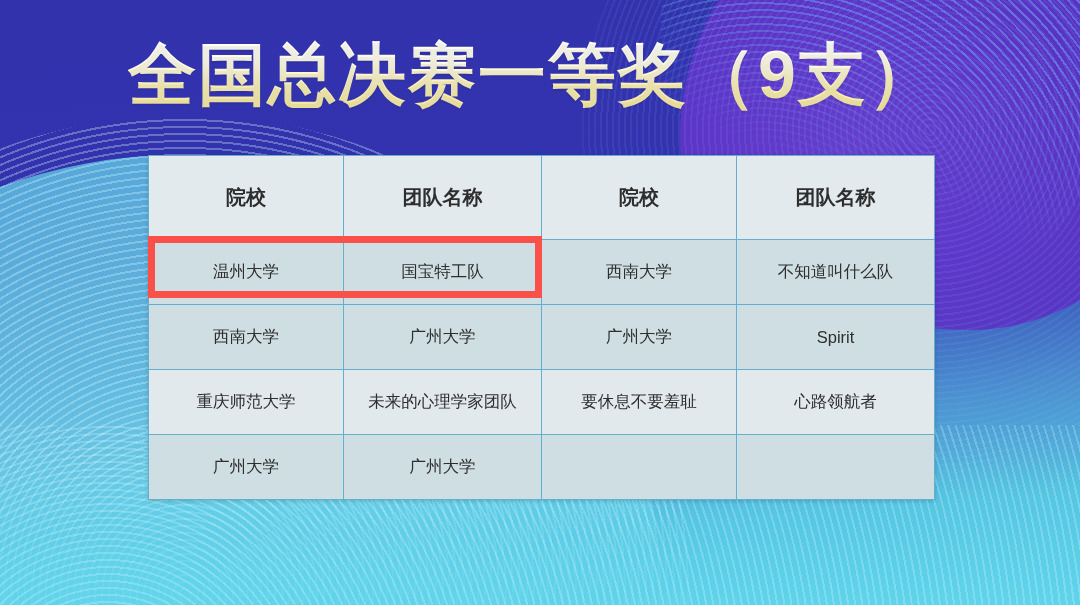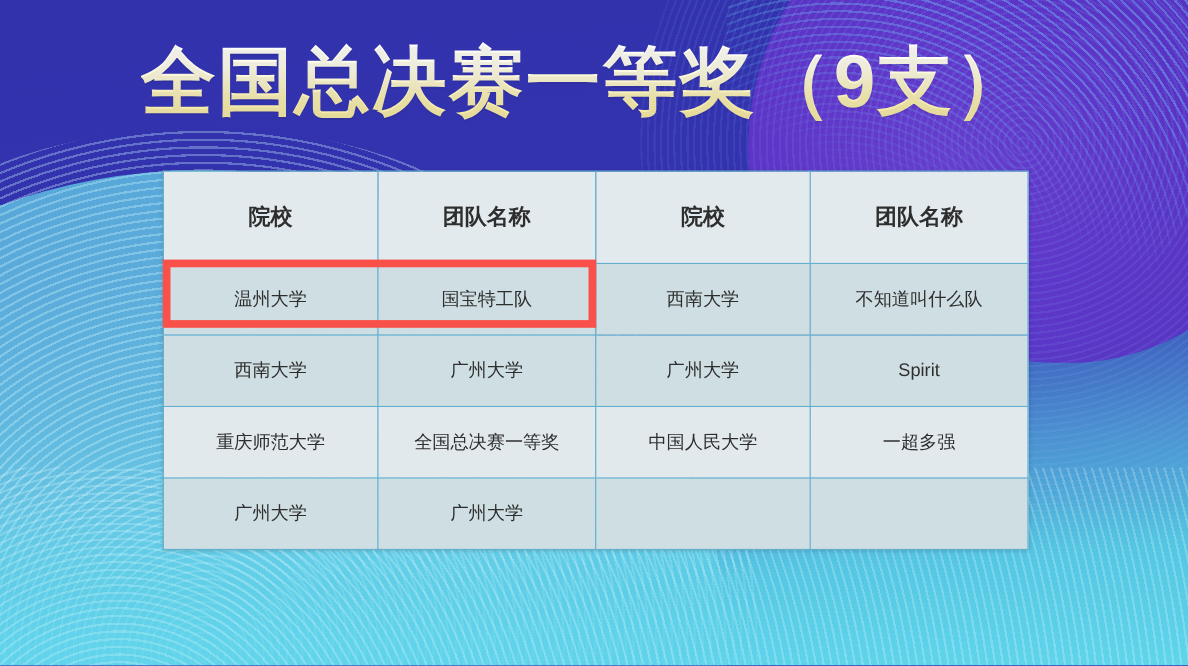--- a/index.html
+++ b/index.html
@@ -215,23 +215,23 @@
           <td>不知道叫什么队</td>
         </tr>
         <tr class="row-odd">
           <td>西南大学</td>
           <td>广州大学</td>
           <td>广州大学</td>
           <td>Spirit</td>
         </tr>
         <tr class="row-even">
           <td>重庆师范大学</td>
-          <td>全国总决赛一等奖</td>
-          <td>中国人民大学</td>
-          <td>一超多强</td>
+          <td>未来的心理学家团队</td>
+          <td>要休息不要羞耻</td>
+          <td>心路领航者</td>
         </tr>
         <tr class="row-odd">
           <td>广州大学</td>
           <td>广州大学</td>
           <td></td>
           <td></td>
         </tr>
       </tbody>
     </table>
     <div class="highlight-box"></div>

